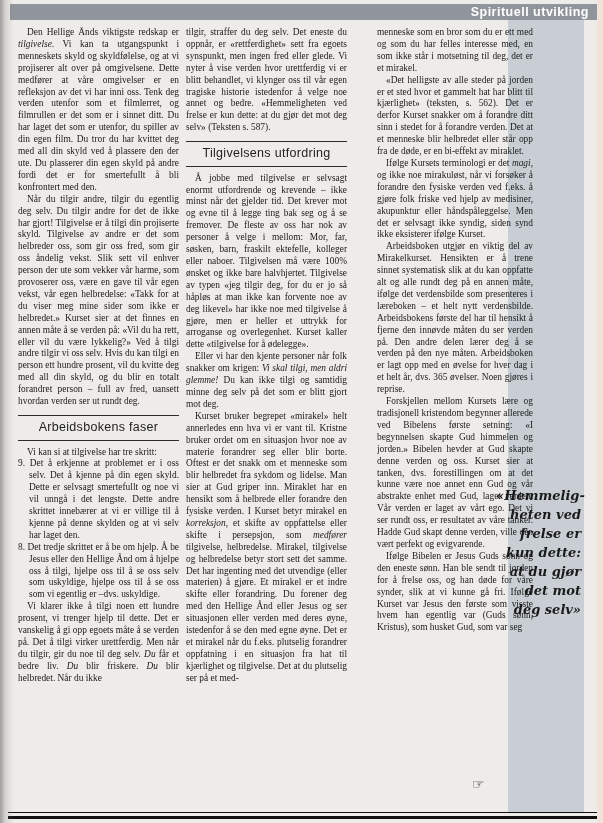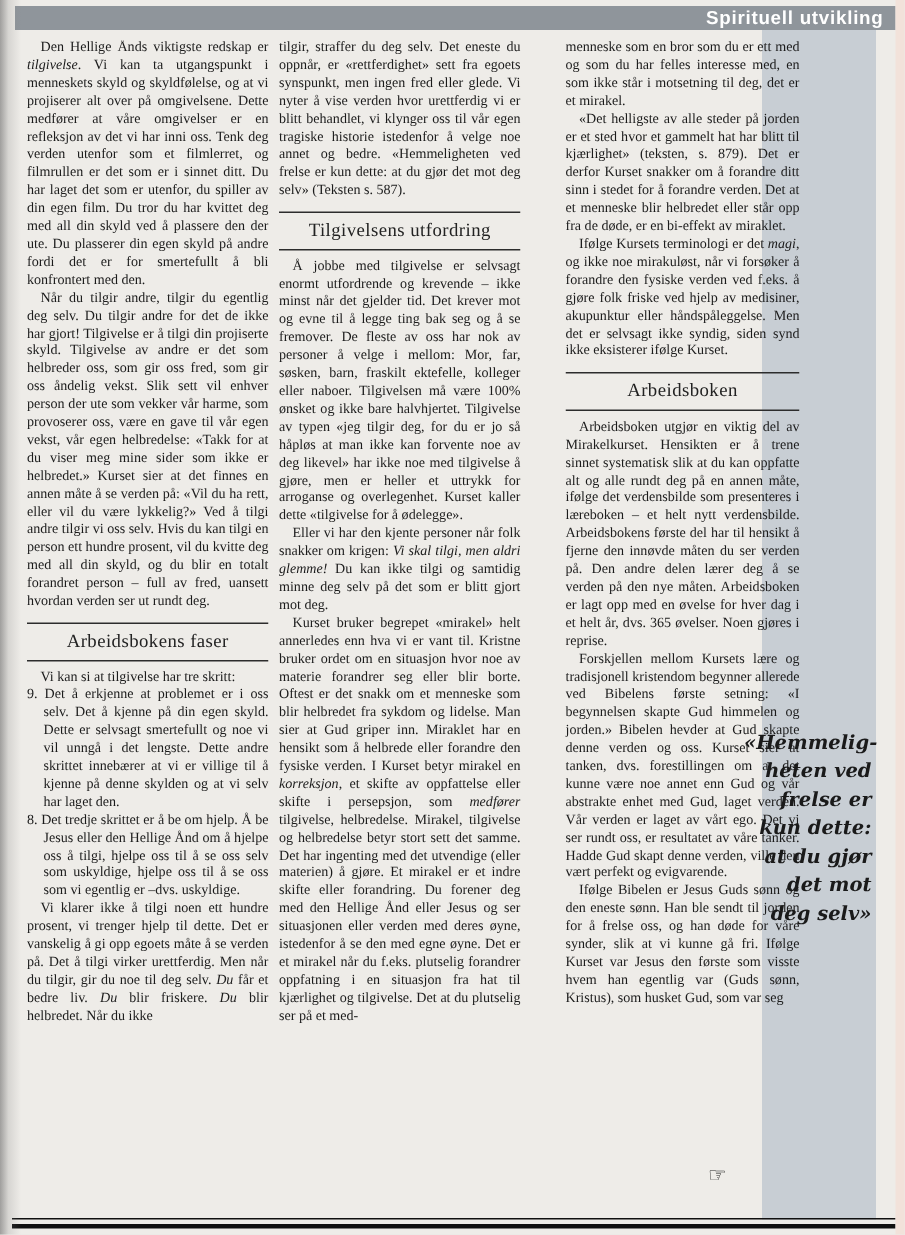--- a/index.html
+++ b/index.html
@@ -37,21 +37,21 @@
     position:absolute; top:27px; height:788px; overflow:hidden;
     font-size:9.4px; line-height:11.9px; text-align:justify; color:#1b1b1b;
   }
   .col-1 { left:18px;  width:161px; }
   .col-2 { left:186px; width:161px; }
   .col-3 { left:353px; width:156px;margin-left:24px; }
   .col p { margin:0; }
   .col p.ind { text-indent:9px; }
   .col .li { margin:0; padding-left:11px; text-indent:-11px; }
   .col .h2 {
-    font-family:Liberation Serif, serif; font-size:12.5px; line-height:14.5px;
+    font-family:Liberation Sans, sans-serif; font-size:12.5px; line-height:14.5px;
     letter-spacing:.3px; text-align:center; color:#222;
     border-top:1.5px solid #2c2c2c; border-bottom:1.5px solid #2c2c2c;
     padding:4px 2px 5px; margin:7px 0 6px; white-space:pre-line; text-indent:0;
   }
   .hand {
     position:absolute; left:472px; top:776px; font-size:14px; color:#222;
     font-family:"DejaVu Sans", sans-serif; font-style:italic;
   }
   .bottom-rule {
     position:absolute; left:8px; top:812px; width:589px; height:7px;
@@ -80,23 +80,22 @@
     </div>
   <div class="col col-2">
       <p class=""><span>tilgir, straffer du deg selv. Det eneste du oppnår, er «rettferdighet» sett fra egoets synspunkt, men ingen fred eller glede. Vi nyter å vise verden hvor urettferdig vi er blitt behandlet, vi klynger oss til vår egen tragiske historie istedenfor å velge noe annet og bedre. «Hemmeligheten ved frelse er kun dette: at du gjør det mot deg selv» (Teksten s. 587).</span></p>
       <div class="h2">Tilgivelsens utfordring</div>
       <p class="ind"><span>Å jobbe med tilgivelse er selvsagt enormt utfordrende og krevende – ikke minst når det gjelder tid. Det krever mot og evne til å legge ting bak seg og å se fremover. De fleste av oss har nok av personer å velge i mellom: Mor, far, søsken, barn, fraskilt ektefelle, kolleger eller naboer. Tilgivelsen må være 100% ønsket og ikke bare halvhjertet. Tilgivelse av typen «jeg tilgir deg, for du er jo så håpløs at man ikke kan forvente noe av deg likevel» har ikke noe med tilgivelse å gjøre, men er heller et uttrykk for arroganse og overlegenhet. Kurset kaller dette «tilgivelse for å ødelegge».</span></p>
       <p class="ind"><span>Eller vi har den kjente personer når folk snakker om krigen: </span><i>Vi skal tilgi, men aldri glemme!</i><span> Du kan ikke tilgi og samtidig minne deg selv på det som er blitt gjort mot deg.</span></p>
       <p class="ind"><span>Kurset bruker begrepet «mirakel» helt annerledes enn hva vi er vant til. Kristne bruker ordet om en situasjon hvor noe av materie forandrer seg eller blir borte. Oftest er det snakk om et menneske som blir helbredet fra sykdom og lidelse. Man sier at Gud griper inn. Miraklet har en hensikt som å helbrede eller forandre den fysiske verden. I Kurset betyr mirakel en </span><i>korreksjon</i><span>, et skifte av oppfattelse eller skifte i persepsjon, som </span><i>medfører</i><span> tilgivelse, helbredelse. Mirakel, tilgivelse og helbredelse betyr stort sett det samme. Det har ingenting med det utvendige (eller materien) å gjøre. Et mirakel er et indre skifte eller forandring. Du forener deg med den Hellige Ånd eller Jesus og ser situasjonen eller verden med deres øyne, istedenfor å se den med egne øyne. Det er et mirakel når du f.eks. plutselig forandrer oppfatning i en situasjon fra hat til kjærlighet og tilgivelse. Det at du plutselig ser på et med-</span></p>
     </div>
   <div class="col col-3">
       <p class=""><span>menneske som en bror som du er ett med og som du har felles interesse med, en som ikke står i motsetning til deg, det er et mirakel.</span></p>
-      <p class="ind"><span>«Det helligste av alle steder på jorden er et sted hvor et gammelt hat har blitt til kjærlighet» (teksten, s. 879). Det er derfor Kurset snakker om å forandre ditt sinn i stedet for å forandre verden. Det at et menneske blir helbredet eller står opp fra de døde, er en bi-effekt av miraklet.</span></p>
+      <p class="ind"><span>«Det helligste av alle steder på jorden er et sted hvor et gammelt hat har blitt til kjærlighet» (teksten, s. 562). Det er derfor Kurset snakker om å forandre ditt sinn i stedet for å forandre verden. Det at et menneske blir helbredet eller står opp fra de døde, er en bi-effekt av miraklet.</span></p>
       <p class="ind"><span>Ifølge Kursets terminologi er det </span><i>magi</i><span>, og ikke noe mirakuløst, når vi forsøker å forandre den fysiske verden ved f.eks. å gjøre folk friske ved hjelp av medisiner, akupunktur eller håndspåleggelse. Men det er selvsagt ikke syndig, siden synd ikke eksisterer ifølge Kurset.</span></p>
-      <div class="h2">Arbeidsboken</div>
       <p class="ind"><span>Arbeidsboken utgjør en viktig del av Mirakelkurset. Hensikten er å trene sinnet systematisk slik at du kan oppfatte alt og alle rundt deg på en annen måte, ifølge det verdensbilde som presenteres i læreboken – et helt nytt verdensbilde. Arbeidsbokens første del har til hensikt å fjerne den innøvde måten du ser verden på. Den andre delen lærer deg å se verden på den nye måten. Arbeidsboken er lagt opp med en øvelse for hver dag i et helt år, dvs. 365 øvelser. Noen gjøres i reprise.</span></p>
       <p class="ind"><span>Forskjellen mellom Kursets lære og tradisjonell kristendom begynner allerede ved Bibelens første setning: «I begynnelsen skapte Gud himmelen og jorden.» Bibelen hevder at Gud skapte denne verden og oss. Kurset sier at tanken, dvs. forestillingen om at det kunne være noe annet enn Gud og vår abstrakte enhet med Gud, laget verden. Vår verden er laget av vårt ego. Det vi ser rundt oss, er resultatet av våre tanker. Hadde Gud skapt denne verden, ville den vært perfekt og evigvarende.</span></p>
       <p class="ind"><span>Ifølge Bibelen er Jesus Guds sønn og den eneste sønn. Han ble sendt til jorden for å frelse oss, og han døde for våre synder, slik at vi kunne gå fri. Ifølge Kurset var Jesus den første som visste hvem han egentlig var (Guds sønn, Kristus), som husket Gud, som var seg</span></p>
     </div>
 
   <div class="pull-quote">«Hemmelig-
 heten ved
 frelse er
 kun dette:
 at du gjør

